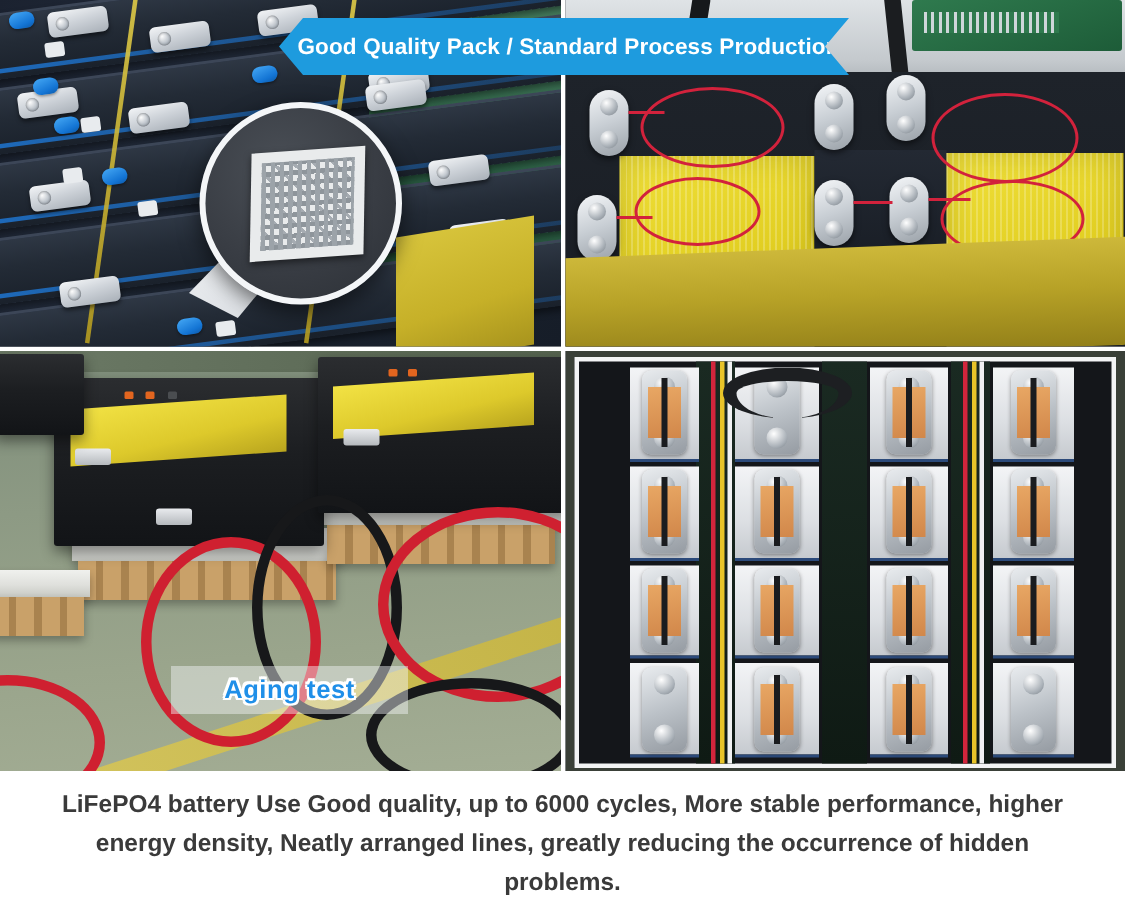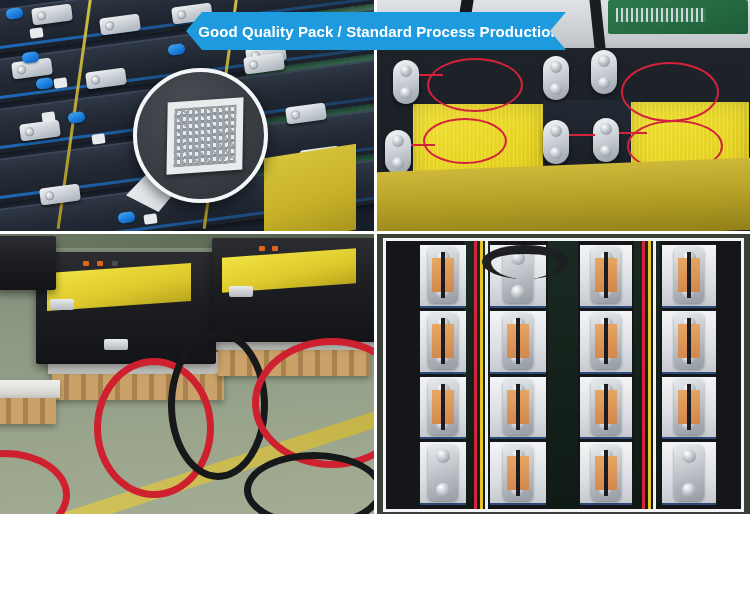--- a/index.html
+++ b/index.html
@@ -628,15 +628,21 @@
         <div style="position:absolute;left:96px;top:4px;width:86px;height:34px;border:9px solid #1d1f22;border-radius:50%;border-bottom:none;"></div>
       </div>
     </div>
 
   </div>
 
   <div class="ribbon">
     <span class="ribbon-text">Good Quality Pack / Standard Process Production</span>
   </div>
 
-
+  <div class="aging-band">
+    <span class="aging-text">Aging test</span>
+  </div>
+
+  <div class="caption">
+    <p class="caption-text">LiFePO4 battery Use Good quality, up to 6000 cycles, More stable performance, higher energy density, Neatly arranged lines, greatly reducing the occurrence of hidden problems.</p>
+  </div>
 
 </div>
 
 </body></html>

